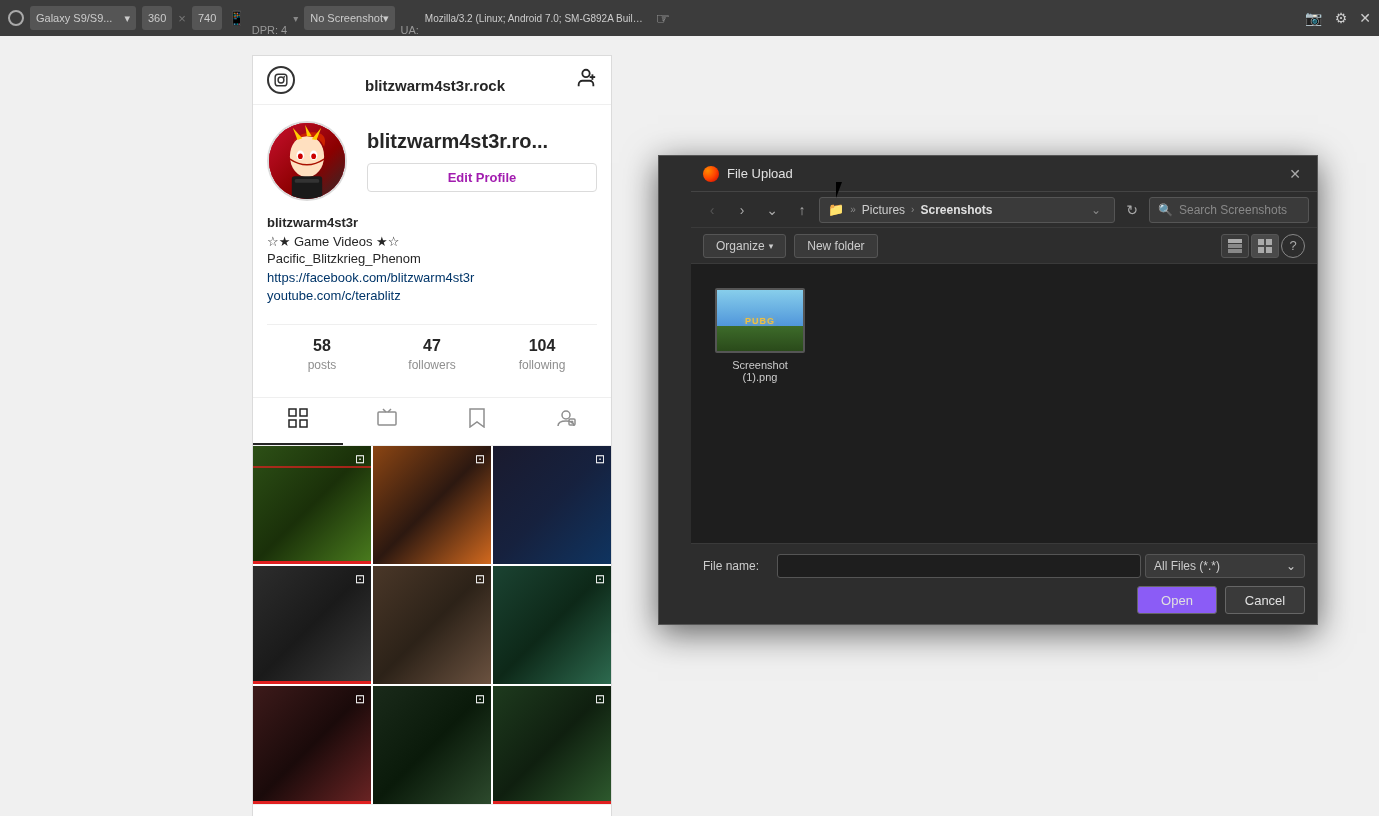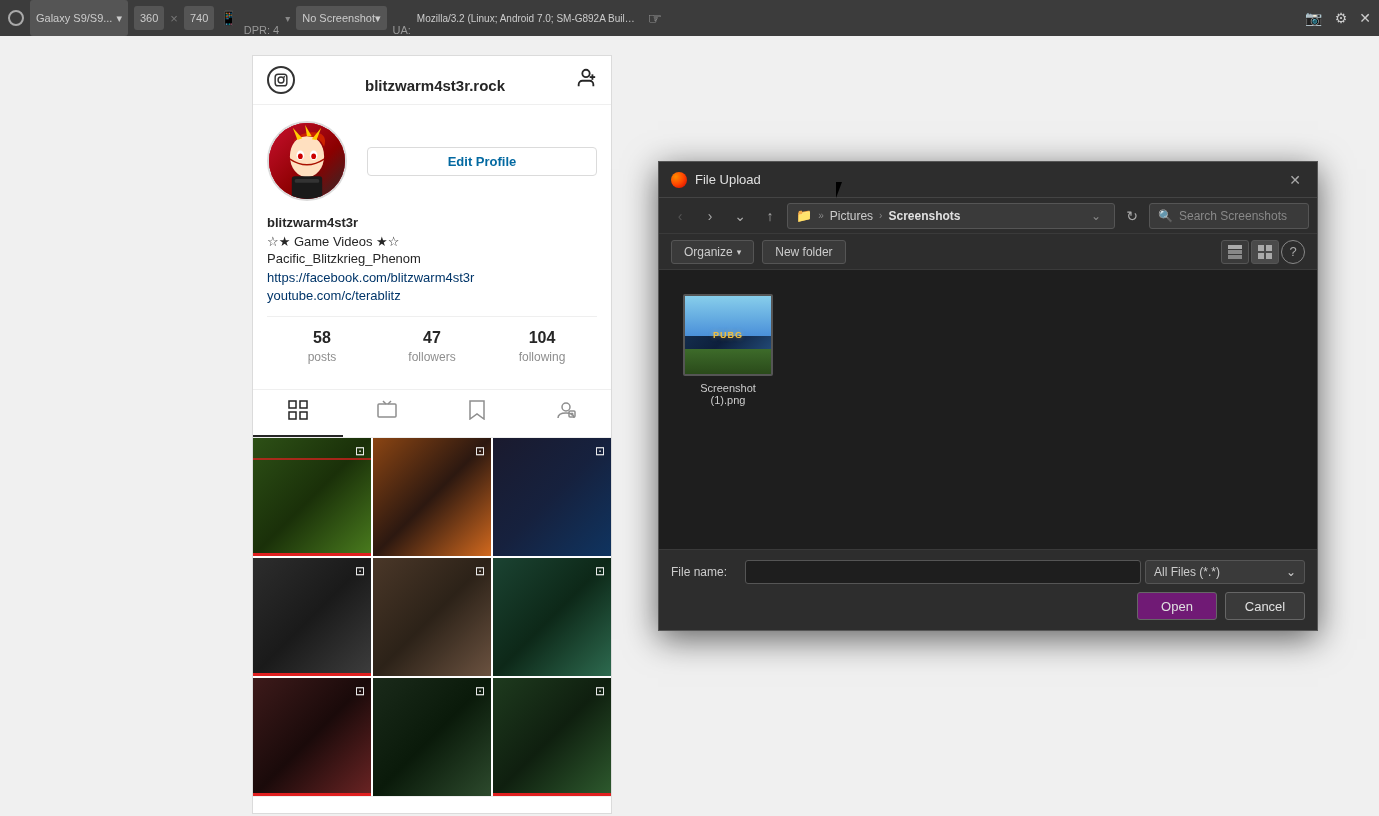--- a/index.html
+++ b/index.html
@@ -20,27 +20,27 @@
       display: flex;
       align-items: center;
       padding: 0 8px;
       gap: 6px;
       position: relative;
       z-index: 10;
     }
     .device-selector {
       display: flex;
       align-items: center;
-      gap: 4px;
+      gap: 12px;
       color: #ccc;
       font-size: 11px;
       background: #555;
       border-radius: 3px;
       padding: 2px 6px;
-      height: 36px;
+      height: 24px;
     }
     .device-icon {
       width: 16px;
       height: 16px;
       border: 2px solid #aaa;
       border-radius: 50%;
     }
     .bar-sep {
       color: #777;
       font-size: 13px;
@@ -176,28 +176,28 @@
       margin-bottom: 10px;
     }
     .ig-edit-btn {
       width: 100%;
       padding: 6px 0;
       border: 1px solid #dbdbdb;
       border-radius: 4px;
       background: #fff;
       font-size: 13px;
       font-weight: 600;
-      color: #0369a1;
+      color: #a21caf;
       cursor: pointer;
       text-align: center;
     }
 
     
     .ig-bio {
-      margin-bottom: 12px;
+      margin-bottom: 20px;
     }
     .ig-bio-handle {
       font-size: 13px;
       font-weight: 600;
       color: #262626;
       margin-bottom: 4px;
     }
     .ig-bio-line {
       font-size: 13px;
       color: #262626;
@@ -309,30 +309,31 @@
     .ig-bottom-nav {
       display: flex;
       border-top: 1px solid #efefef;
       padding: 8px 0;
       background: #fff;
     }
 
     
     .file-dialog {
       position: absolute;
-      top: 161px;
+      top: 155px;
       left: 658px;
       width: 660px;
       height: 470px;
       background: #2d2d2d;
       border: 1px solid #555;
       box-shadow: 0 8px 32px rgba(0,0,0,0.6);
       display: flex;
       flex-direction: column;
       z-index: 100;
+      padding-left: 32px;
     }
     .dialog-titlebar {
       display: flex;
       align-items: center;
       height: 36px;
       background: #2d2d2d;
       padding: 0 12px;
       border-bottom: 1px solid #444;
     }
     .dialog-favicon {
@@ -500,21 +501,21 @@
       display: inline-flex;
       flex-direction: column;
       align-items: center;
       gap: 6px;
       cursor: pointer;
       padding: 8px;
       border-radius: 4px;
     }
     .file-thumb-img {
       width: 90px;
-      height: 82px;
+      height: 65px;
       border: 2px solid #555;
       border-radius: 2px;
       background: linear-gradient(135deg, #1a3a5c 0%, #0d1f3c 50%, #2a5a8c 100%);
       position: relative;
       overflow: hidden;
     }
     .thumb-pubg-overlay {
       position: absolute;
       top: 0;
       left: 0;
@@ -604,21 +605,21 @@
       height: 28px;
       padding: 0 16px;
       border-radius: 3px;
       font-size: 13px;
       cursor: pointer;
       display: flex;
       align-items: center;
       justify-content: center;
     }
     .dlg-btn-primary {
-      background: #701a75;
+      background: #8b5cf6;
       border: 1px solid #666;
       color: #e0e0e0;
     }
     .dlg-btn-secondary {
       background: #3a3a3a;
       border: 1px solid #666;
       color: #e0e0e0;
     }
 
     
@@ -729,20 +730,21 @@
             <ellipse cx="47" cy="35" rx="2.5" ry="3" fill="#cc0000"></ellipse>
 
             <path d="M22 38 Q40 50 58 38" stroke="#aa1100" stroke-width="1.5" fill="none"></path>
 
             <rect x="24" y="56" width="32" height="24" fill="#1a1a1a" rx="3"></rect>
             <rect x="27" y="59" width="26" height="4" fill="#333" rx="2"></rect>
           </svg>
         </div>
       </div>
       <div class="ig-profile-right">
+        <div class="ig-display-name">blitzwarm4st3r.ro...</div>
         <button class="ig-edit-btn">Edit Profile</button>
       </div>
     </div>
 
     <div class="ig-bio">
       <div class="ig-bio-handle">blitzwarm4st3r</div>
       <div class="ig-bio-line">☆★ Game Videos ★☆</div>
       <div class="ig-bio-line">Pacific_Blitzkrieg_Phenom</div>
       <a class="ig-bio-link" href="#">https://facebook.com/blitzwarm4st3r</a><br>
       <a class="ig-bio-link" href="#">youtube.com/c/terablitz</a>

